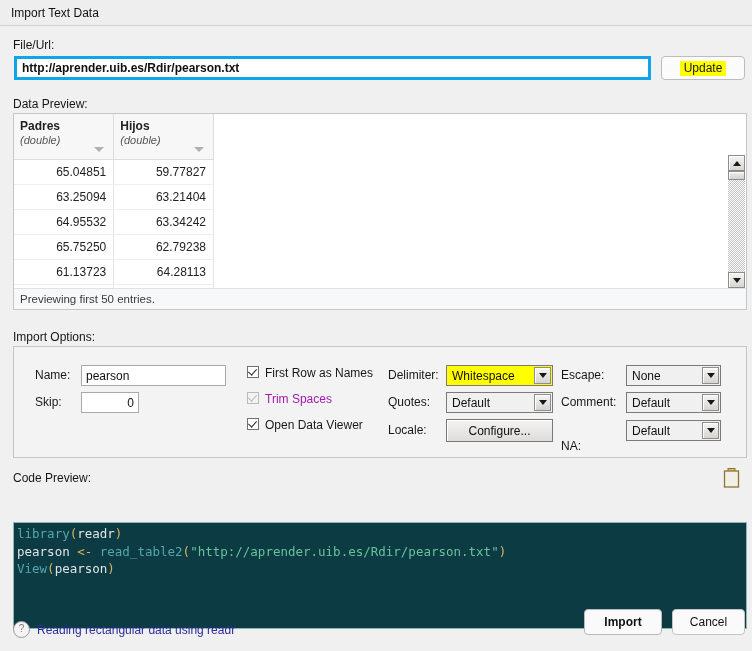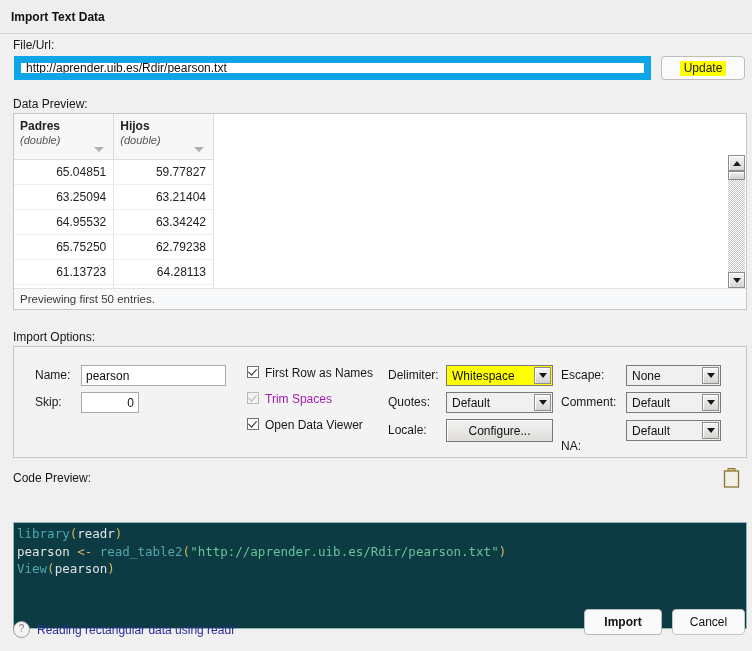--- a/index.html
+++ b/index.html
@@ -11,53 +11,53 @@
     height: 651px;
     background: #f0f0f0;
     font-family: "Liberation Sans", sans-serif;
     font-size: 12px;
     color: #1a1a1a;
     overflow: hidden;
     position: relative;
   }
   
   #titlebar {
-    height: 34px;
+    height: 26px;
     background: #eeeeee;
     border-bottom: 1px solid #d2d2d2;
     display: flex;
     align-items: center;
     padding-left: 11px;
     box-sizing: border-box;
-    font-weight: bold;
   }
   #titlebar .title-text {
     font-size: 12px;
     color: #111;
   }
   
   .section-label {
     font-size: 12px;
     color: #161616;
     margin: 0;
   }
   
   #fileurl-label { position: absolute; left: 13px; top: 38px; }
   #url-input {
     position: absolute;
     left: 14px; top: 56px;
     width: 637px; height: 24px;
     box-sizing: border-box;
-    border: 7px solid #0ea5e9;
+    border: 3px solid #0ea5e9;
     background: #ffffff;
     font-family: "Liberation Sans", sans-serif;
     font-size: 12px;
     color: #111;
     padding: 0 5px;
     outline: none;
+    font-weight: bold;
   }
   #update-button {
     position: absolute;
     left: 661px; top: 56px;
     width: 84px; height: 24px;
     box-sizing: border-box;
     border: 1px solid #bdbdbd;
     border-radius: 4px;
     background: #fbfbfb;
     display: flex;

